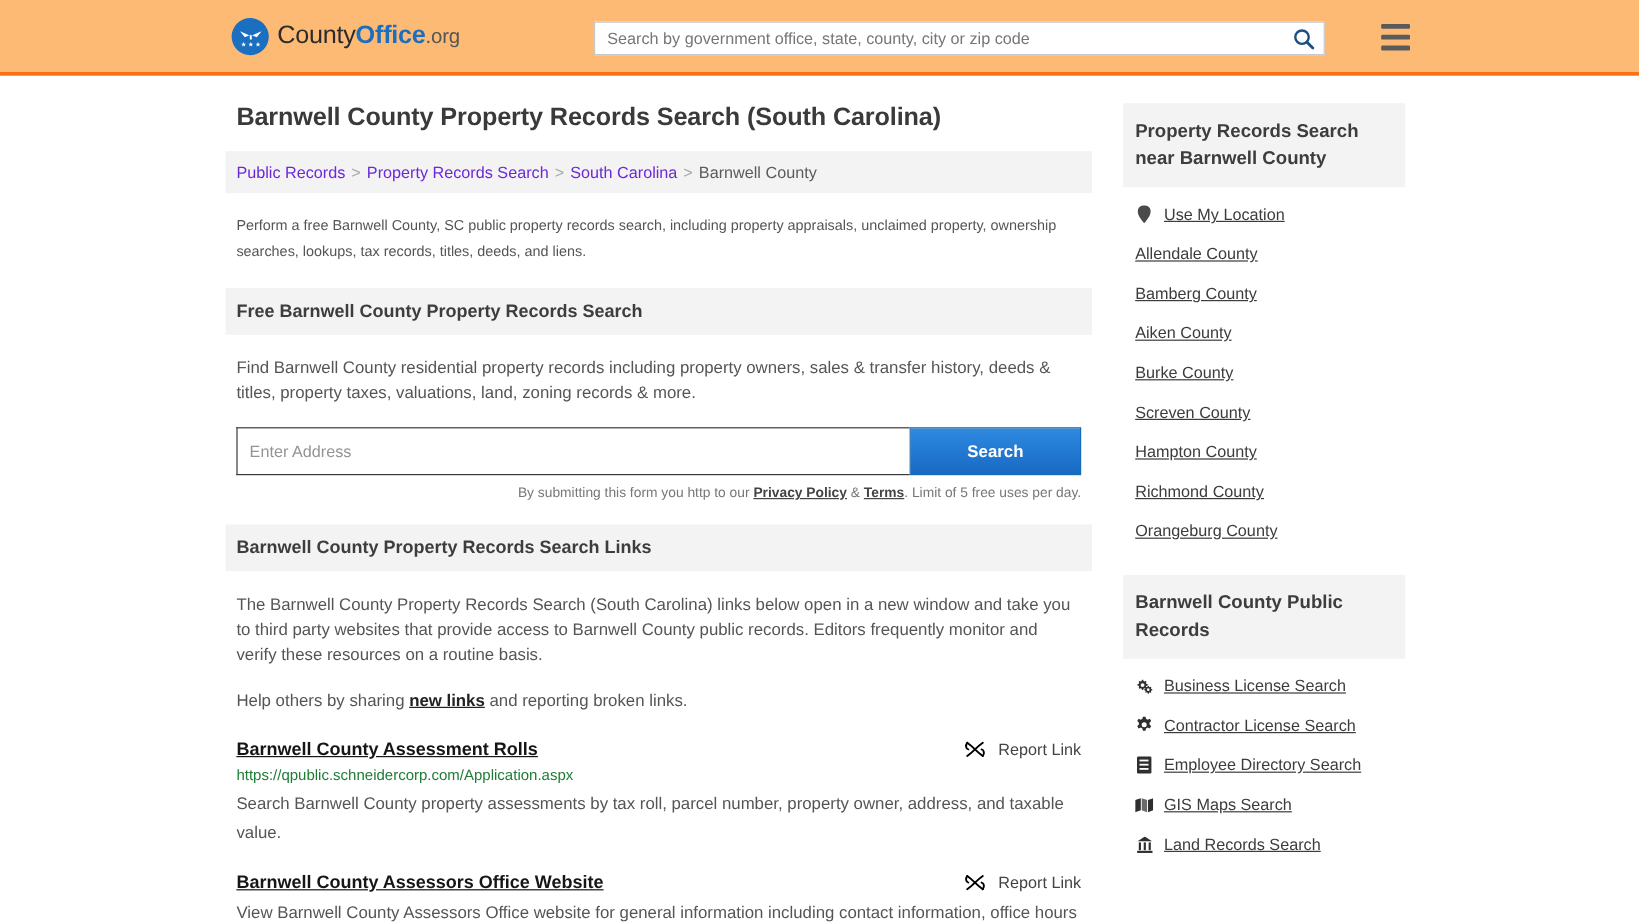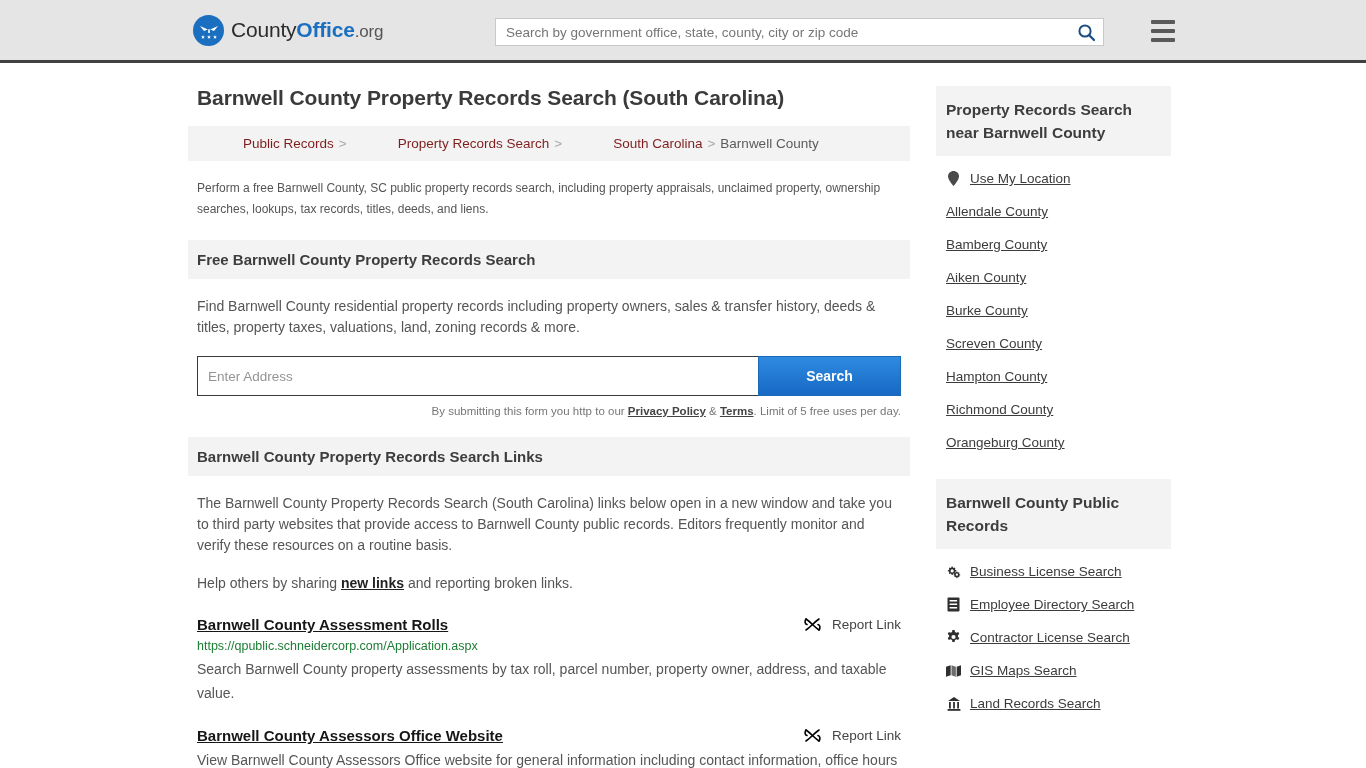--- a/index.html
+++ b/index.html
@@ -7,22 +7,22 @@
     margin: 0; padding: 0;
     width: 1366px; height: 768px;
     overflow: hidden;
     background: #ffffff;
     font-family: "Liberation Sans", sans-serif;
   }
 
   
   .site-header {
     height: 63px;
-    background: #e5e5e5;
-    border-bottom: 3px solid #404040;
+    background: #fdba74;
+    border-bottom: 3px solid #f97316;
     display: flex;
     align-items: center;
     position: relative;
   }
   .brand {
     display: flex;
     align-items: center;
     margin-left: 193px;
     gap: 7px;
     text-decoration: none;
@@ -108,21 +108,21 @@
     margin: 0 0 16px 9px;
     letter-spacing: -0.1px;
   }
 
   .breadcrumb {
     background: #f3f3f3;
     padding: 10px 9px;
     font-size: 13.5px;
     color: #5b5b5b;
   }
-  .breadcrumb a { color: #7f1d1d; text-decoration: none; margin-left: 46px; }
+  .breadcrumb a { color: #6d28d9; text-decoration: none; }
   .breadcrumb .sep { color: #a9a9a9; margin: 0 5px; }
 
   .lead {
     font-size: 12px;
     line-height: 21px;
     color: #555;
     margin: 17px 9px 0 9px;
   }
 
   .section-head {
@@ -393,37 +393,37 @@
                   <circle cx="6.55" cy="5.85" r="1.7" fill="#ffffff"></circle>
                   <path d="M12.6 7.6 l.85 0 .2 .85 .7 .4 .8-.4 .6 .6 -.4 .8 .4 .7 .85 .2 0 .85 -.85 .2 -.4 .7 .4 .8 -.6 .6 -.8-.4 -.7 .4 -.2 .85 -.85 0 -.2-.85 -.7-.4 -.8 .4 -.6-.6 .4-.8 -.4-.7 -.85-.2 0-.85 .85-.2 .4-.7 -.4-.8 .6-.6 .8 .4 .7-.4z" transform="translate(-1.4,-1.2)"></path>
                   <circle cx="11.6" cy="9.9" r="1.2" fill="#ffffff"></circle>
                 </g>
               </svg>
             </span>
             <a href="#">Business License Search</a>
           </div>
           <div class="card-item">
             <span class="ico">
+              <svg width="15" height="15" viewBox="0 0 15 15" aria-hidden="true">
+                <path d="M6.4 0 l2.2 0 .4 1.9 1.4 .8 1.8-.7 1.1 1.9 -1.4 1.3 0 1.6 1.4 1.3 -1.1 1.9 -1.8-.7 -1.4 .8 -.4 1.9 -2.2 0 -.4-1.9 -1.4-.8 -1.8 .7 -1.1-1.9 1.4-1.3 0-1.6 -1.4-1.3 1.1-1.9 1.8 .7 1.4-.8z" fill="#2f2f2f"></path>
+                <circle cx="7.5" cy="7" r="2.1" fill="#ffffff"></circle>
+              </svg>
+            </span>
+            <a href="#">Contractor License Search</a>
+          </div>
+          <div class="card-item">
+            <span class="ico">
               <svg width="13" height="15" viewBox="0 0 13 15" aria-hidden="true">
                 <rect x="0.5" y="0.5" width="12" height="14" rx="1" fill="#2f2f2f"></rect>
                 <rect x="2.6" y="3" width="7.5" height="1.5" fill="#ffffff"></rect>
                 <rect x="2.6" y="6.5" width="7.5" height="1.5" fill="#ffffff"></rect>
                 <rect x="2.6" y="10" width="7.5" height="1.5" fill="#ffffff"></rect>
               </svg>
             </span>
             <a href="#">Employee Directory Search</a>
-          </div>
-          <div class="card-item">
-            <span class="ico">
-              <svg width="15" height="15" viewBox="0 0 15 15" aria-hidden="true">
-                <path d="M6.4 0 l2.2 0 .4 1.9 1.4 .8 1.8-.7 1.1 1.9 -1.4 1.3 0 1.6 1.4 1.3 -1.1 1.9 -1.8-.7 -1.4 .8 -.4 1.9 -2.2 0 -.4-1.9 -1.4-.8 -1.8 .7 -1.1-1.9 1.4-1.3 0-1.6 -1.4-1.3 1.1-1.9 1.8 .7 1.4-.8z" fill="#2f2f2f"></path>
-                <circle cx="7.5" cy="7" r="2.1" fill="#ffffff"></circle>
-              </svg>
-            </span>
-            <a href="#">Contractor License Search</a>
           </div>
           <div class="card-item">
             <span class="ico">
               <svg width="17" height="14" viewBox="0 0 17 14" aria-hidden="true">
                 <path d="M0 2.2 L5.3 0.4 L5.3 11.8 L0 13.6 Z" fill="#2f2f2f"></path>
                 <path d="M6.2 0.4 L11.2 2.2 L11.2 13.6 L6.2 11.8 Z" fill="#6b6b6b"></path>
                 <path d="M12.1 2.2 L17 0.4 L17 11.8 L12.1 13.6 Z" fill="#2f2f2f"></path>
               </svg>
             </span>
             <a href="#">GIS Maps Search</a>

